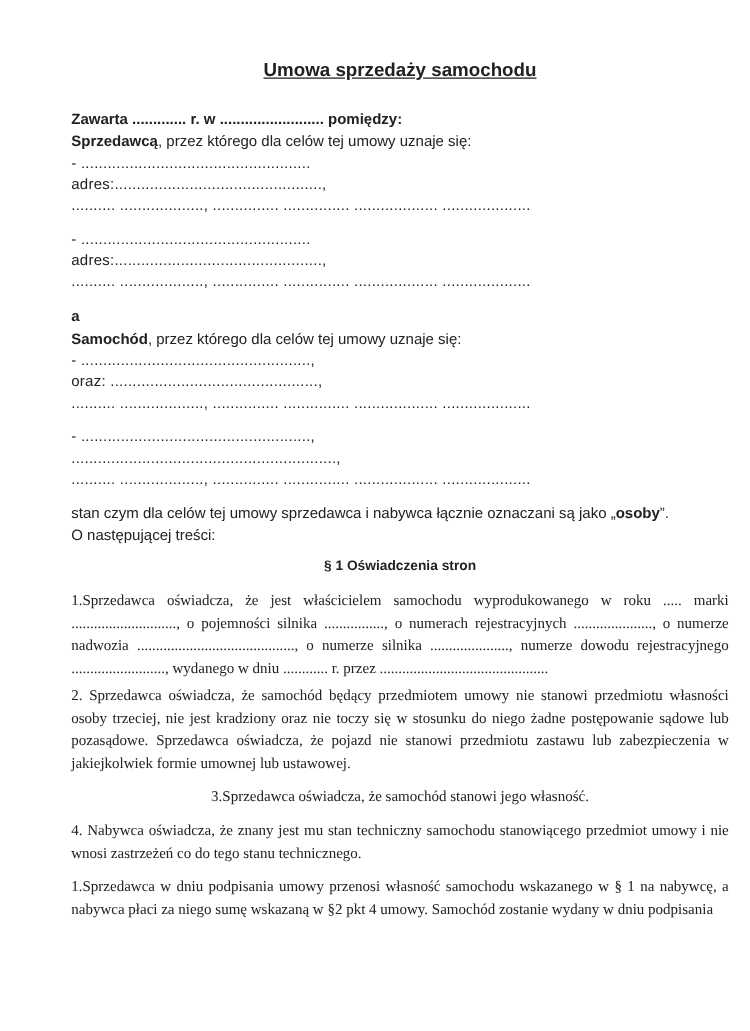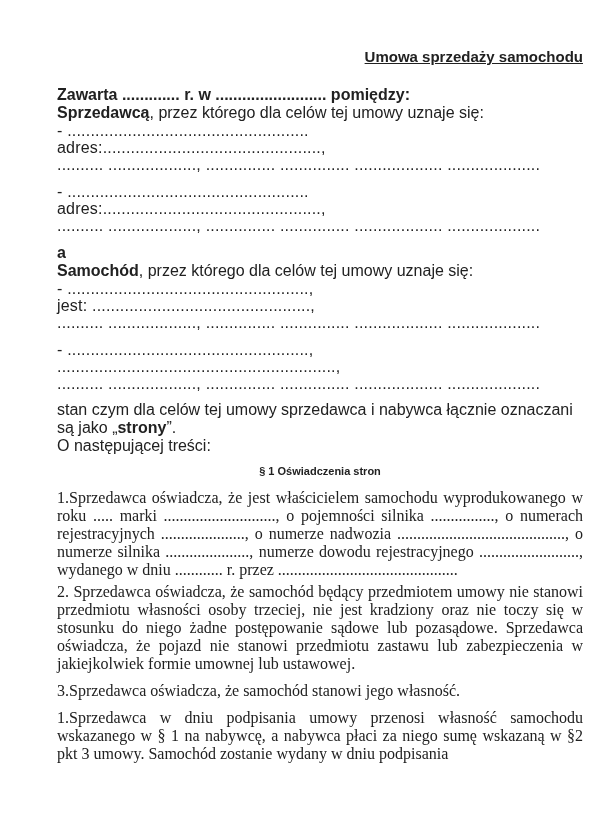--- a/index.html
+++ b/index.html
@@ -9,24 +9,24 @@
     width: 600px;
     height: 825px;
     background: #ffffff;
     overflow: hidden;
     font-family: "Liberation Sans", "DejaVu Sans", sans-serif;
     color: #212121;
   }
   .content {
     padding: 48px 17px 0 57px; 
   }
-  p { margin: 0; font-size: 16px; line-height: 18px; }
+  p { margin: 0; font-size: 12px; line-height: 18px; }
 
   .doc-title {
-    text-align: right;
+    text-align: center;
     font-size: 15px;
     font-weight: bold;
     text-decoration: underline;
     line-height: 18px;
   }
   .intro { margin-top: 20px; font-weight: bold; }
 
   .party-label { }
   .party-label b, .intro, .connector, .section-heading { font-weight: bold; }
 
@@ -39,21 +39,21 @@
   .joint-line { margin-top: 9px; }
   .joint-line b { font-weight: bold; }
 
   .section-heading {
     text-align: center;
     font-size: 11px;
     margin-top: 7px;
   }
   .para { margin-top: 9px; text-align: justify; font-family: Liberation Serif, serif; }
   .para.tight { margin-top: 4px; }
-  .para.no-justify { text-align: left; }
+  .para.no-justify { text-align: center; }
 </style>
 </head>
 <body>
 
 <div class="page">
   <div class="content">
 
     <p class="doc-title">Umowa sprzedaży samochodu</p>
 
     <p class="intro">Zawarta ............. r. w ......................... pomiędzy:</p>
@@ -71,40 +71,41 @@
       <p>adres:...............................................,</p>
       <p>.......... ..................., ............... ............... ................... ....................</p>
     </div>
 
     <p class="connector">a</p>
 
     <p><b>Samochód</b><span>, przez którego dla celów tej umowy uznaje się:</span></p>
 
     <div class="party-entry">
       <p>- ....................................................,</p>
-      <p>jest: ...............................................,</p>
+      <p>oraz: ...............................................,</p>
       <p>.......... ..................., ............... ............... ................... ....................</p>
     </div>
 
     <div class="party-entry">
       <p>- ....................................................,</p>
       <p>............................................................,</p>
       <p>.......... ..................., ............... ............... ................... ....................</p>
     </div>
 
-    <p class="joint-line"><span>stan czym dla celów tej umowy sprzedawca i nabywca łącznie oznaczani są jako „</span><b>strony</b><span>”.</span></p>
+    <p class="joint-line"><span>stan czym dla celów tej umowy sprzedawca i nabywca łącznie oznaczani są jako „</span><b>osoby</b><span>”.</span></p>
 
     <p>O następującej treści:</p>
 
     <p class="section-heading" style="margin-top:7px">§ 1 Oświadczenia stron</p>
 
     <p class="para">1.Sprzedawca oświadcza, że jest właścicielem samochodu wyprodukowanego w roku ..... marki ............................, o pojemności silnika ................, o numerach rejestracyjnych ....................., o numerze nadwozia .........................................., o numerze silnika ....................., numerze dowodu rejestracyjnego ........................., wydanego w dniu ............ r. przez .............................................</p>
 
     <p class="para tight">2. Sprzedawca oświadcza, że samochód będący przedmiotem umowy nie stanowi przedmiotu własności osoby trzeciej, nie jest kradziony oraz nie toczy się w stosunku do niego żadne postępowanie sądowe lub pozasądowe. Sprzedawca oświadcza, że pojazd nie stanowi przedmiotu zastawu lub zabezpieczenia w jakiejkolwiek formie umownej lub ustawowej.</p>
 
     <p class="para no-justify">3.Sprzedawca oświadcza, że samochód stanowi jego własność.</p>
 
+    <p class="para">4. Nabywca oświadcza, że znany jest mu stan techniczny samochodu stanowiącego przedmiot umowy i nie wnosi zastrzeżeń co do tego stanu technicznego.</p>
 
 
-    <p class="para">1.Sprzedawca w dniu podpisania umowy przenosi własność samochodu wskazanego w § 1 na nabywcę, a nabywca płaci za niego sumę wskazaną w §2 pkt 3 umowy. Samochód zostanie wydany w dniu podpisania</p>
+    <p class="para">1.Sprzedawca w dniu podpisania umowy przenosi własność samochodu wskazanego w § 1 na nabywcę, a nabywca płaci za niego sumę wskazaną w §2 pkt 4 umowy. Samochód zostanie wydany w dniu podpisania</p>
 
   </div>
 </div>
 
 </body></html>

